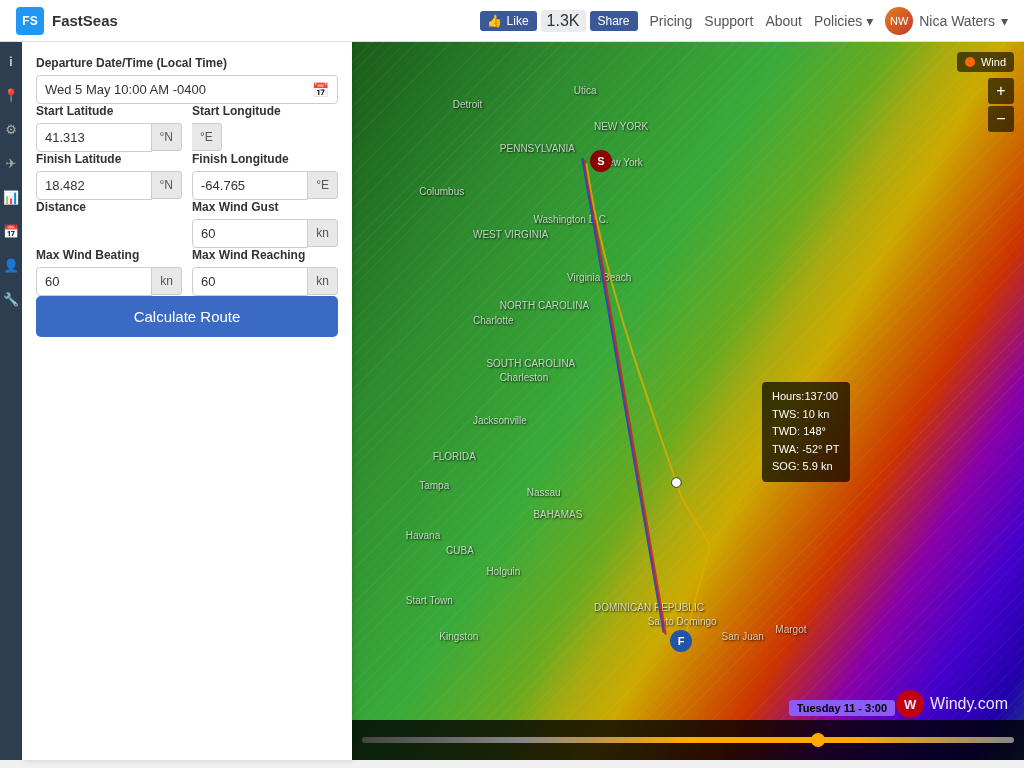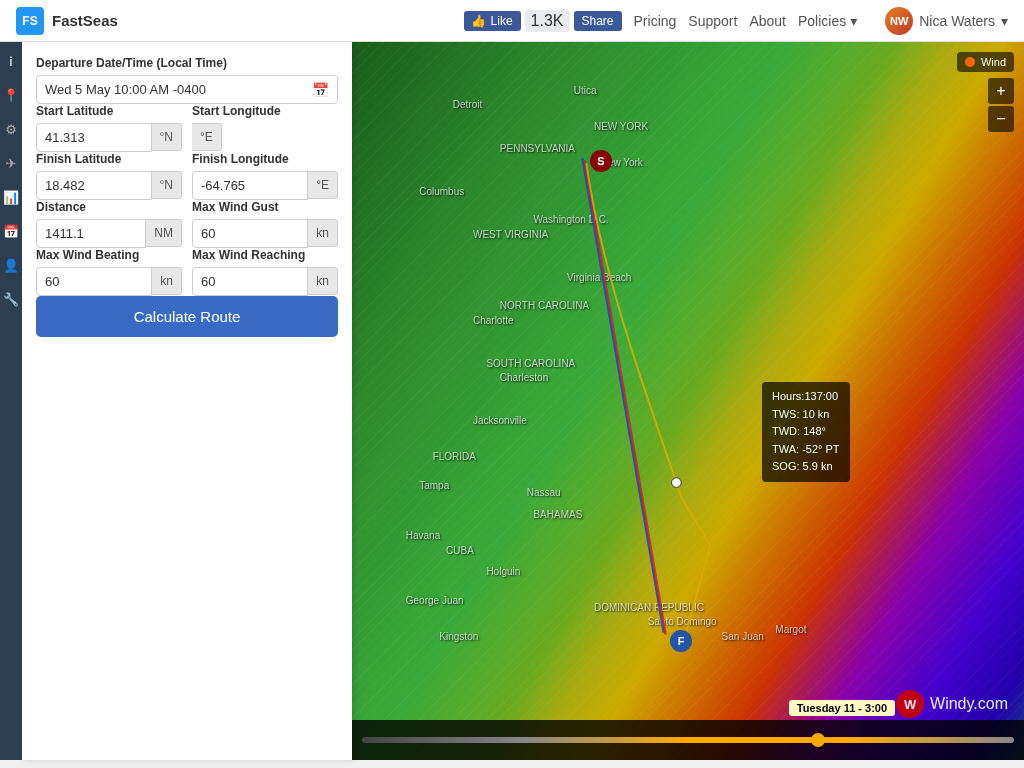--- a/index.html
+++ b/index.html
@@ -14,21 +14,21 @@
     #navbar-left { display: flex; align-items: center; gap: 8px; }
     #navbar-logo { width: 28px; height: 28px; background: #2196F3; border-radius: 4px; display: flex; align-items: center; justify-content: center; color: #fff; font-weight: bold; font-size: 12px; }
     #navbar-brand { font-weight: 600; font-size: 15px; color: #333; }
     #navbar-right { display: flex; align-items: center; gap: 12px; }
     .nav-link { color: #555; text-decoration: none; font-size: 14px; cursor: pointer; }
     .fb-widget { display: flex; align-items: center; gap: 4px; }
     .fb-like { background: #3b5998; color: #fff; padding: 3px 8px; border-radius: 3px; font-size: 12px; display: flex; align-items: center; gap: 4px; }
     .fb-like-count { background: #e9ebee; color: #333; padding: 2px 6px; border-radius: 3px; font-size: 16px; }
     .fb-share { background: #3b5998; color: #fff; padding: 3px 8px; border-radius: 3px; font-size: 12px; }
     .policies-btn { display: flex; align-items: center; gap: 4px; color: #555; font-size: 14px; cursor: pointer; }
-    .user-avatar { width: 28px; height: 28px; border-radius: 50%; background: linear-gradient(135deg, #e67e22, #c0392b); display: flex; align-items: center; justify-content: center; color: #fff; font-size: 11px; font-weight: bold; margin-left: 16px; }
+    .user-avatar { width: 28px; height: 28px; border-radius: 50%; background: linear-gradient(135deg, #e67e22, #c0392b); display: flex; align-items: center; justify-content: center; color: #fff; font-size: 11px; font-weight: normal; }
     .user-menu { display: flex; align-items: center; gap: 6px; cursor: pointer; color: #555; font-size: 14px; }
 
     
     #main { display: flex; height: 718px; }
 
     
     #sidebar-icons {
       width: 22px; background: #2c3e50; display: flex; flex-direction: column; align-items: center; padding-top: 10px; gap: 16px; z-index: 50;
     }
     .sidebar-icon { color: #aaa; font-size: 13px; cursor: pointer; width: 18px; height: 18px; display: flex; align-items: center; justify-content: center; }
@@ -164,21 +164,21 @@
     #timeline-bar {
       flex: 1; height: 6px; background: linear-gradient(to right, #444, #888, #ffaa00, #ffaa00, #888);
       margin: 0 10px; border-radius: 3px; position: relative;
     }
     #timeline-thumb {
       position: absolute; top: -4px; left: 70%; width: 14px; height: 14px;
       background: #ffaa00; border-radius: 50%; transform: translateX(-50%);
     }
     #timeline-label {
       position: absolute; bottom: 44px; left: 65%;
-      background: #fef9c3; color: #000; padding: 2px 8px; border-radius: 3px;
+      background: #8b5cf6; color: #000; padding: 2px 8px; border-radius: 3px;
       font-size: 11px; font-weight: 600;
     }
 
     
     .geo-label {
       position: absolute; color: rgba(255,255,255,0.7); font-size: 10px;
       pointer-events: none; text-shadow: 1px 1px 2px rgba(0,0,0,0.8);
     }
   </style>
 </head>
@@ -270,24 +270,20 @@
             <input type="text" class="input-field" value="-64.765" style="">
             <span class="unit-tag">°E</span>
           </div>
         </div>
       </div>
 
       
       <div class="two-col">
         <div>
           <div class="field-label">Distance</div>
-          <div class="unit-input">
-            <input type="text" class="input-field" value="1411.1" style="">
-            <span class="unit-tag">NM</span>
-          </div>
         </div>
         <div>
           <div class="field-label">Max Wind Gust</div>
           <div class="unit-input">
             <input type="text" class="input-field" value="60" style="">
             <span class="unit-tag">kn</span>
           </div>
         </div>
       </div>
 
@@ -335,21 +331,21 @@
         <div class="geo-label" style="top: 44%; left: 20%;">SOUTH CAROLINA</div>
         <div class="geo-label" style="top: 46%; left: 22%;">Charleston</div>
         <div class="geo-label" style="top: 52%; left: 18%;">Jacksonville</div>
         <div class="geo-label" style="top: 57%; left: 12%;">FLORIDA</div>
         <div class="geo-label" style="top: 61%; left: 10%;">Tampa</div>
         <div class="geo-label" style="top: 62%; left: 26%;">Nassau</div>
         <div class="geo-label" style="top: 65%; left: 27%;">BAHAMAS</div>
         <div class="geo-label" style="top: 68%; left: 8%;">Havana</div>
         <div class="geo-label" style="top: 70%; left: 14%;">CUBA</div>
         <div class="geo-label" style="top: 73%; left: 20%;">Holguin</div>
-        <div class="geo-label" style="top: 77%; left: 8%;">George Juan</div>
+        <div class="geo-label" style="top: 77%; left: 8%;">Start Town</div>
         <div class="geo-label" style="top: 78%; left: 36%;">DOMINICAN REPUBLIC</div>
         <div class="geo-label" style="top: 82%; left: 13%;">Kingston</div>
         <div class="geo-label" style="top: 80%; left: 44%;">Santo Domingo</div>
         <div class="geo-label" style="top: 82%; left: 55%;">San Juan</div>
         <div class="geo-label" style="top: 81%; left: 63%;">Margot</div>
       </div>
 
     <svg id="route-svg" viewBox="0 0 694 718" preserveAspectRatio="none">
 
       <line x1="238" y1="120" x2="322" y2="610" stroke="#2244cc" stroke-width="2.5" opacity="0.9"></line>

